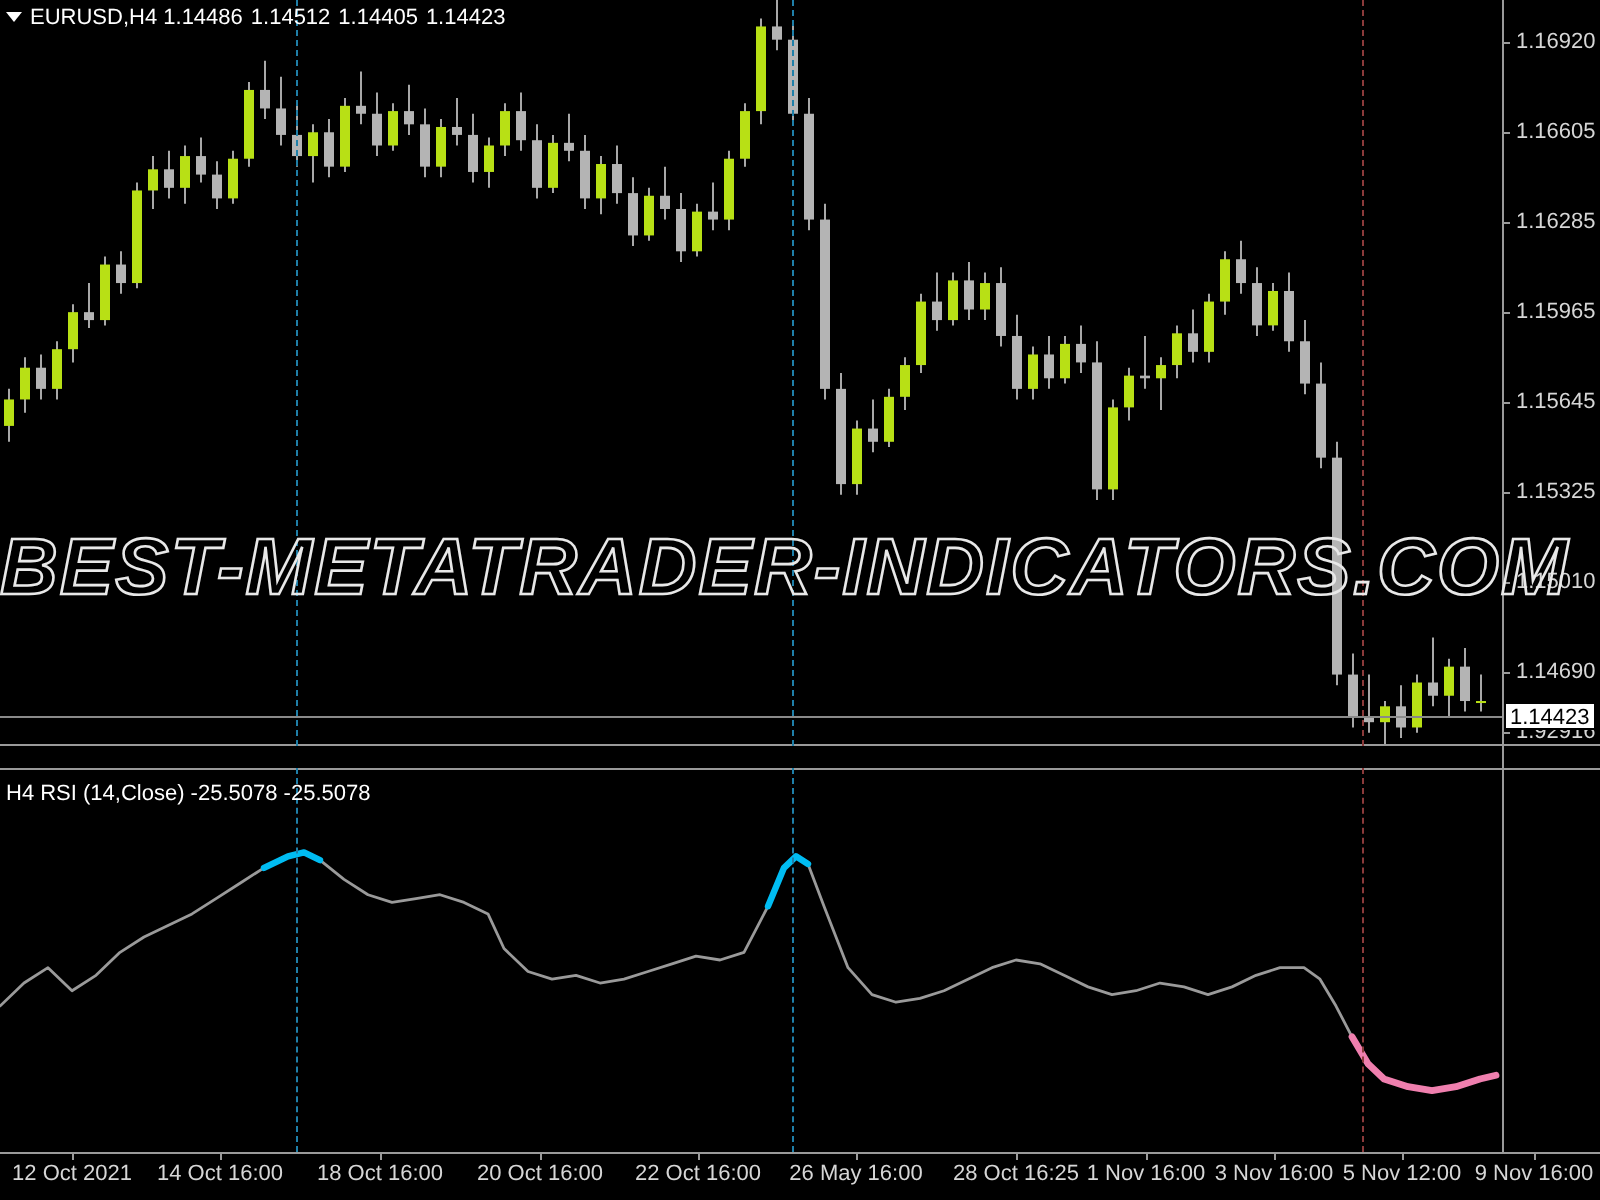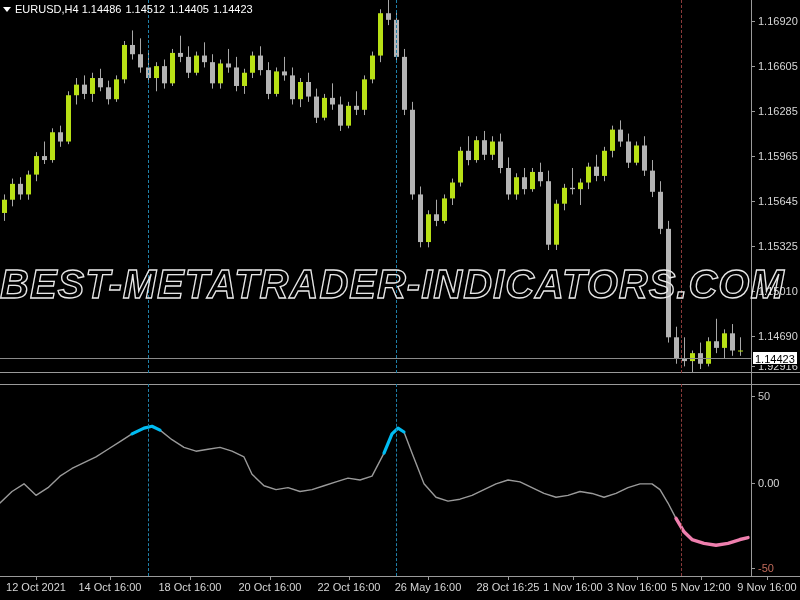--- a/index.html
+++ b/index.html
@@ -614,20 +614,23 @@
     <svg id="rsi-svg" width="751" height="192">
         <path d="M0 119.04 L12 107.52 L24 99.84 L36 111.36 L48 103.68 L60 92.16 L72 84.48 L84 78.72 L96 72.96 L108 65.28 L120 57.60 L132 49.92 L144 44.16 L152 42.24 L160 46.08 L172 55.68 L184 63.36 L196 67.20 L208 65.28 L220 63.36 L232 67.20 L244 72.96 L252 90.24 L264 101.76 L276 105.60 L288 103.68 L300 107.52 L312 105.60 L324 101.76 L336 97.92 L348 94.08 L360 96.00 L372 92.16 L384 69.12 L392 49.92 L398 44.16 L404 48.00 L412 69.12 L424 99.84 L436 113.28 L448 117.12 L460 115.20 L472 111.36 L484 105.60 L496 99.84 L508 96.00 L520 97.92 L532 103.68 L544 109.44 L556 113.28 L568 111.36 L580 107.52 L592 109.44 L604 113.28 L616 109.44 L628 103.68 L640 99.84 L652 99.84 L660 105.60 L668 119.04 L676 134.40 L684 147.84 L692 155.52 L704 159.36 L716 161.28 L728 159.36 L740 155.52 L748 153.60" fill="none" stroke="#9a9a9a" stroke-width="1.4" stroke-linejoin="round" stroke-linecap="round"></path>
         <path d="M132 49.92 L144 44.16 L152 42.24 L160 46.08" fill="none" stroke="#00bcf2" stroke-width="3.2" stroke-linejoin="round" stroke-linecap="round"></path>
         <path d="M384 69.12 L392 49.92 L398 44.16 L404 48.00" fill="none" stroke="#00bcf2" stroke-width="3.2" stroke-linejoin="round" stroke-linecap="round"></path>
         <path d="M676 134.40 L684 147.84 L692 155.52 L704 159.36 L716 161.28 L728 159.36 L740 155.52 L748 153.60" fill="none" stroke="#ef7fae" stroke-width="3.4" stroke-linejoin="round" stroke-linecap="round"></path>
       </svg>
   </div>
 
   <div id="rsi-panel-frame" class="panel-frame"></div>
 
+  <div id="rsi-bar" class="info-bar">
+    <span>H4 RSI (14,Close) -25.5078 -25.5078</span>
+  </div>
 
   <div id="event-lines">
       <div class="vline cyan" style="left: 148px; top: 0px; height: 373px; border-left-color: rgb(31, 127, 168); border-left-style: dashed;"></div>
       <div class="vline cyan" style="left: 148px; top: 384px; height: 192px; border-left-color: rgb(31, 127, 168); border-left-style: dashed;"></div>
       <div class="vline cyan" style="left: 396px; top: 0px; height: 373px; border-left-color: rgb(31, 127, 168); border-left-style: dashed;"></div>
       <div class="vline cyan" style="left: 396px; top: 384px; height: 192px; border-left-color: rgb(31, 127, 168); border-left-style: dashed;"></div>
       <div class="vline maroon" style="left: 681px; top: 0px; height: 373px; border-left-color: rgb(138, 58, 58); border-left-style: dashed;"></div>
       <div class="vline maroon" style="left: 681px; top: 384px; height: 192px; border-left-color: rgb(138, 58, 58); border-left-style: dashed;"></div>
     </div>
 
@@ -650,28 +653,20 @@
       <div class="scale-tick" style="top: 201px;"></div>
       <div class="scale-label" style="top: 201px;">1.15645</div>
       <div class="scale-tick" style="top: 246px;"></div>
       <div class="scale-label" style="top: 246px;">1.15325</div>
       <div class="scale-tick" style="top: 291px;"></div>
       <div class="scale-label" style="top: 291px;">1.15010</div>
       <div class="scale-tick" style="top: 336px;"></div>
       <div class="scale-label" style="top: 336px;">1.14690</div>
       <div class="scale-tick" style="top: 366px;"></div>
       <div class="scale-label" style="top: 366px;">1.92916</div>
-    </div>
-  <div id="rsi-scale">
-      <div class="scale-tick" style="top: 12px;"></div>
-      <div class="scale-label rsi-pos" style="top: 12px;">50</div>
-      <div class="scale-tick" style="top: 99px;"></div>
-      <div class="scale-label rsi-zero" style="top: 99px;">0.00</div>
-      <div class="scale-tick" style="top: 184px;"></div>
-      <div class="scale-label rsi-neg" style="top: 184px;">-50</div>
     </div>
   <div id="current-price-tag" style="top: 358px;">1.14423</div>
 
   <div id="time-scale">
       <div class="time-tick" style="left: 36px;"></div>
       <div class="time-label" style="left: 36px;">12 Oct 2021</div>
       <div class="time-tick" style="left: 110px;"></div>
       <div class="time-label" style="left: 110px;">14 Oct 16:00</div>
       <div class="time-tick" style="left: 190px;"></div>
       <div class="time-label" style="left: 190px;">18 Oct 16:00</div>

